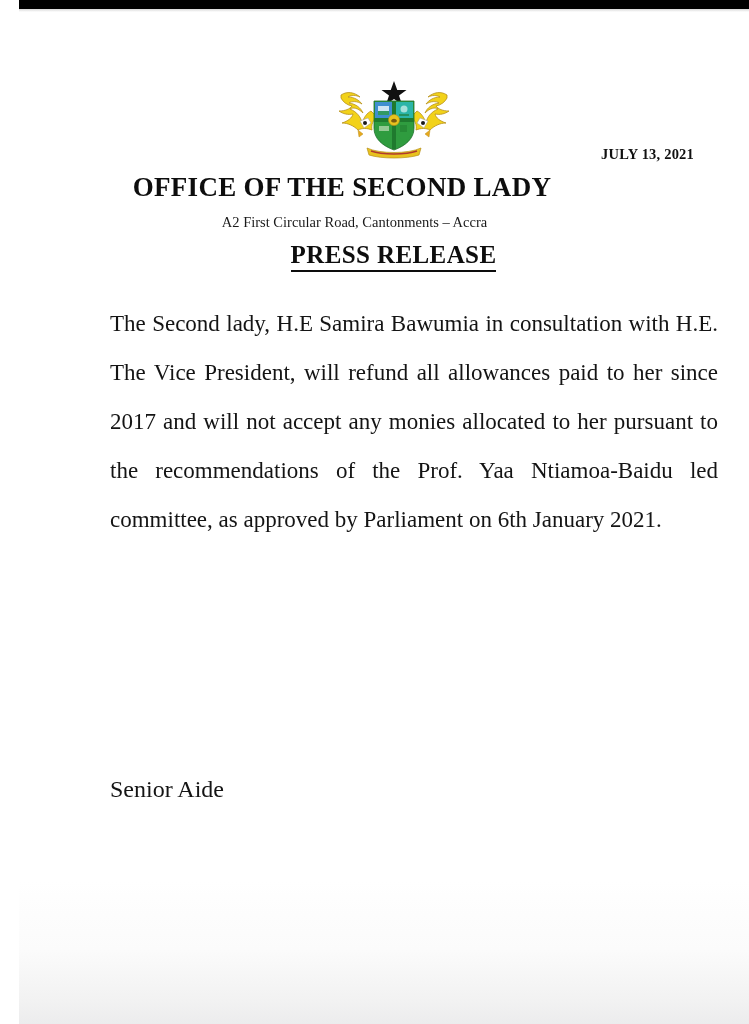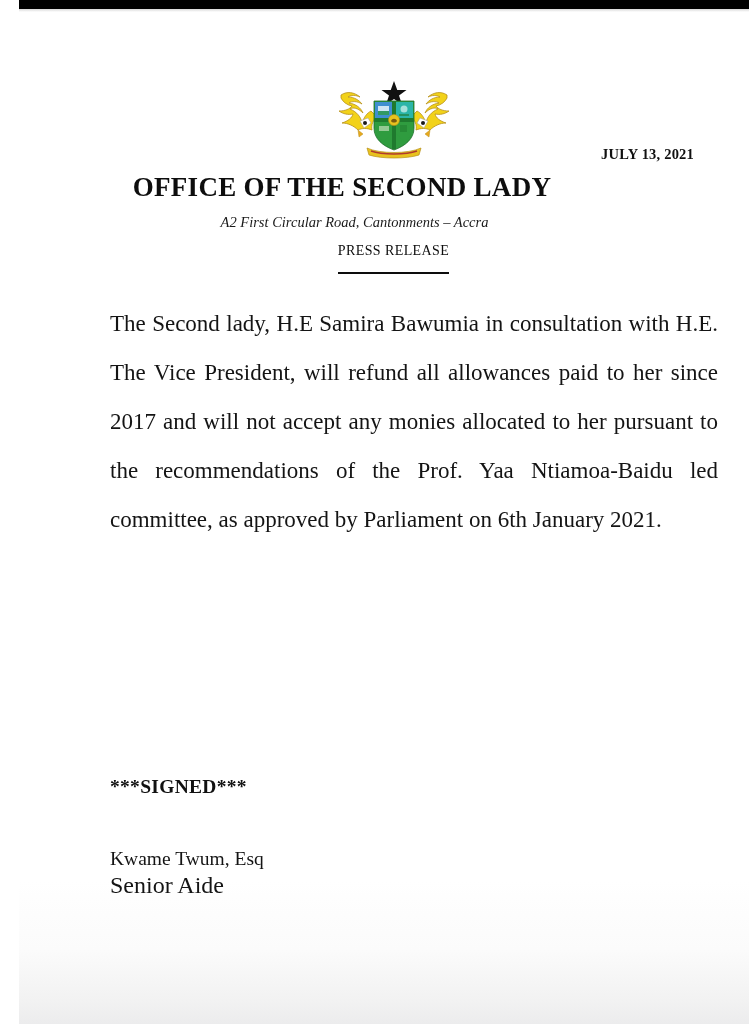--- a/index.html
+++ b/index.html
@@ -89,38 +89,37 @@
   }
 
   .address {
     position: absolute;
     top: 214px;
     left: 0;
     width: 671px;
     text-align: center;
     font-size: 14.5px;
     color: #1a1a1a;
-    font-style: italic;
   }
 
   .doc-kind-wrap {
     position: absolute;
     top: 241px;
     left: 0;
     width: 749px;
     text-align: center;
   }
   .doc-kind {
     display: inline-block;
-    font-weight: normal;
-    font-size: 14px;
+    font-weight: bold;
+    font-size: 25px;
     letter-spacing: 0.4px;
     color: #0d0d0d;
     border-bottom: 2px solid #0d0d0d;
-    padding-bottom: 13px;
+    padding-bottom: 1px;
   }
 
   
   .body-block {
     position: absolute;
     top: 299px;
     left: 91px;
     width: 608px;
   }
   .para {
@@ -234,18 +233,16 @@
 
   <div class="doc-kind-wrap">
     <span class="doc-kind">PRESS RELEASE</span>
   </div>
 
   <div class="body-block">
     <p class="para">The Second lady, H.E Samira Bawumia in consultation with H.E. The Vice President, will refund all allowances paid to her since 2017 and will not accept any monies allocated to her pursuant to the recommendations of the Prof. Yaa Ntiamoa-Baidu led committee, as approved by Parliament on 6th January 2021.</p>
   </div>
 
   <div class="sig-block">
-    <p class="signed">***SIGNED***</p>
-    <p class="signer-name">Kwame Twum, Esq</p>
     <p class="signer-role">Senior Aide</p>
   </div>
 
 </div>
 
 </body></html>

